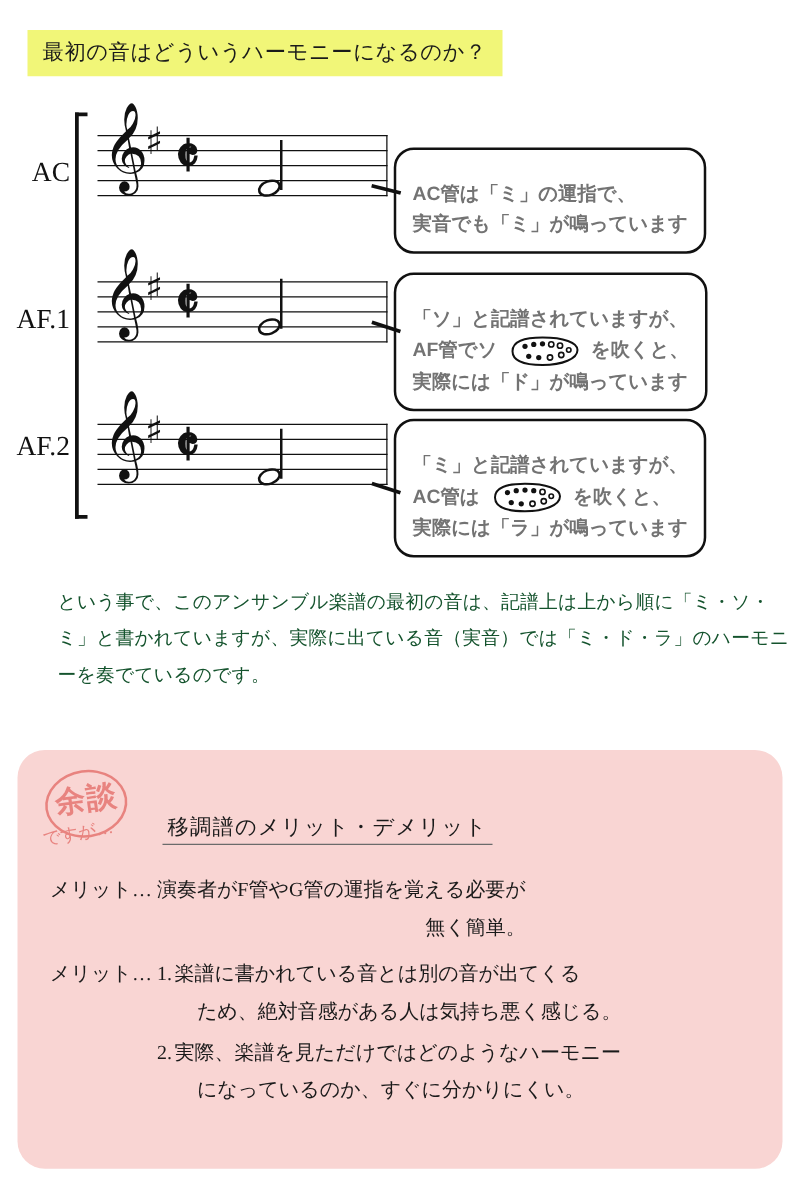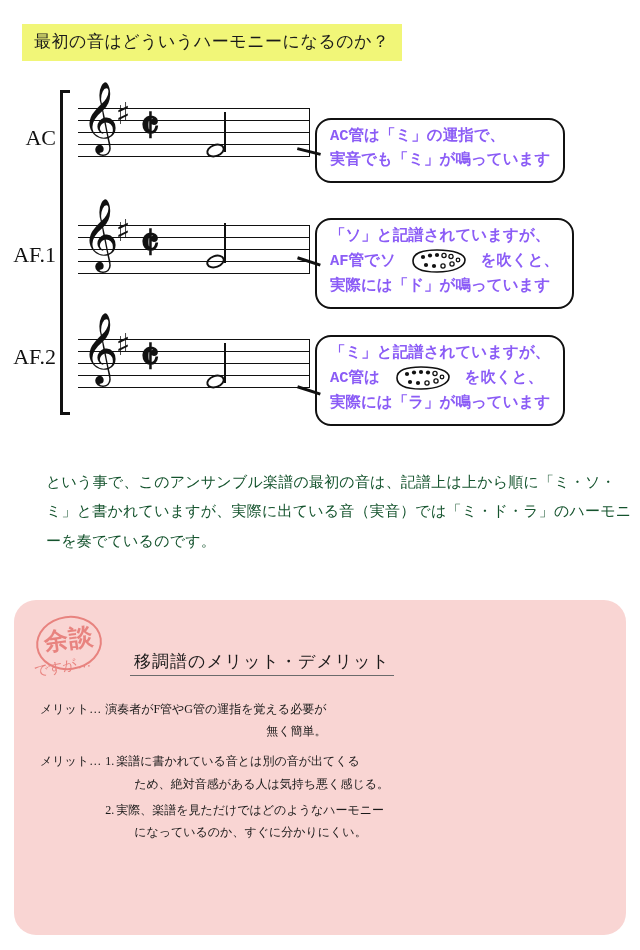--- a/index.html
+++ b/index.html
@@ -134,26 +134,26 @@
   .staff.s1 { top: 18px; }
   .staff.s2 { top: 135px; }
   .staff.s3 { top: 249px; }
 
   
   .balloon {
     position: absolute;
     background: #ffffff;
     border: 2.5px solid #111;
     border-radius: 16px;
-    padding: 4px 13px 9px 13px;
+    padding: 24px 13px 9px 13px;
     font-size: 15.5px;
     font-weight: bold;
-    color: #8b5cf6;
+    color: #737373;
     line-height: 1.55;
-    font-family: Liberation Mono, monospace;
+    font-family: Liberation Sans, sans-serif;
     white-space: nowrap;
   }
   .balloon .tail {
     position: absolute;
     left: -20px;
     width: 24px;
     height: 2.5px;
     background: #111;
   }
   .balloon .tail.t-a { top: 30px; transform: rotate(14deg); }
@@ -251,21 +251,21 @@
   .pink-title span {
     border-bottom: 1.6px solid #6b6b6b;
     padding: 0 4px 4px 4px;
   }
   .merit-block {
     position: absolute;
     left: 26px;
     top: 98px;
     width: 564px;
     font-family: "Liberation Serif", serif;
-    font-size: 12px;
+    font-size: 16px;
     color: #1a1a1a;
     line-height: 1.85;
   }
   .merit-row { display: flex; margin-bottom: 8px; }
   .merit-key { white-space: nowrap; padding-right: 4px; }
   .merit-val { }
   .merit-val .indent { display: block; padding-left: 38px; text-align: right; }
   .dm-list { margin: 0; padding: 0; list-style: none; }
   .dm-list li { display: flex; margin-bottom: 4px; }
   .dm-num { white-space: nowrap; padding-right: 2px; }

